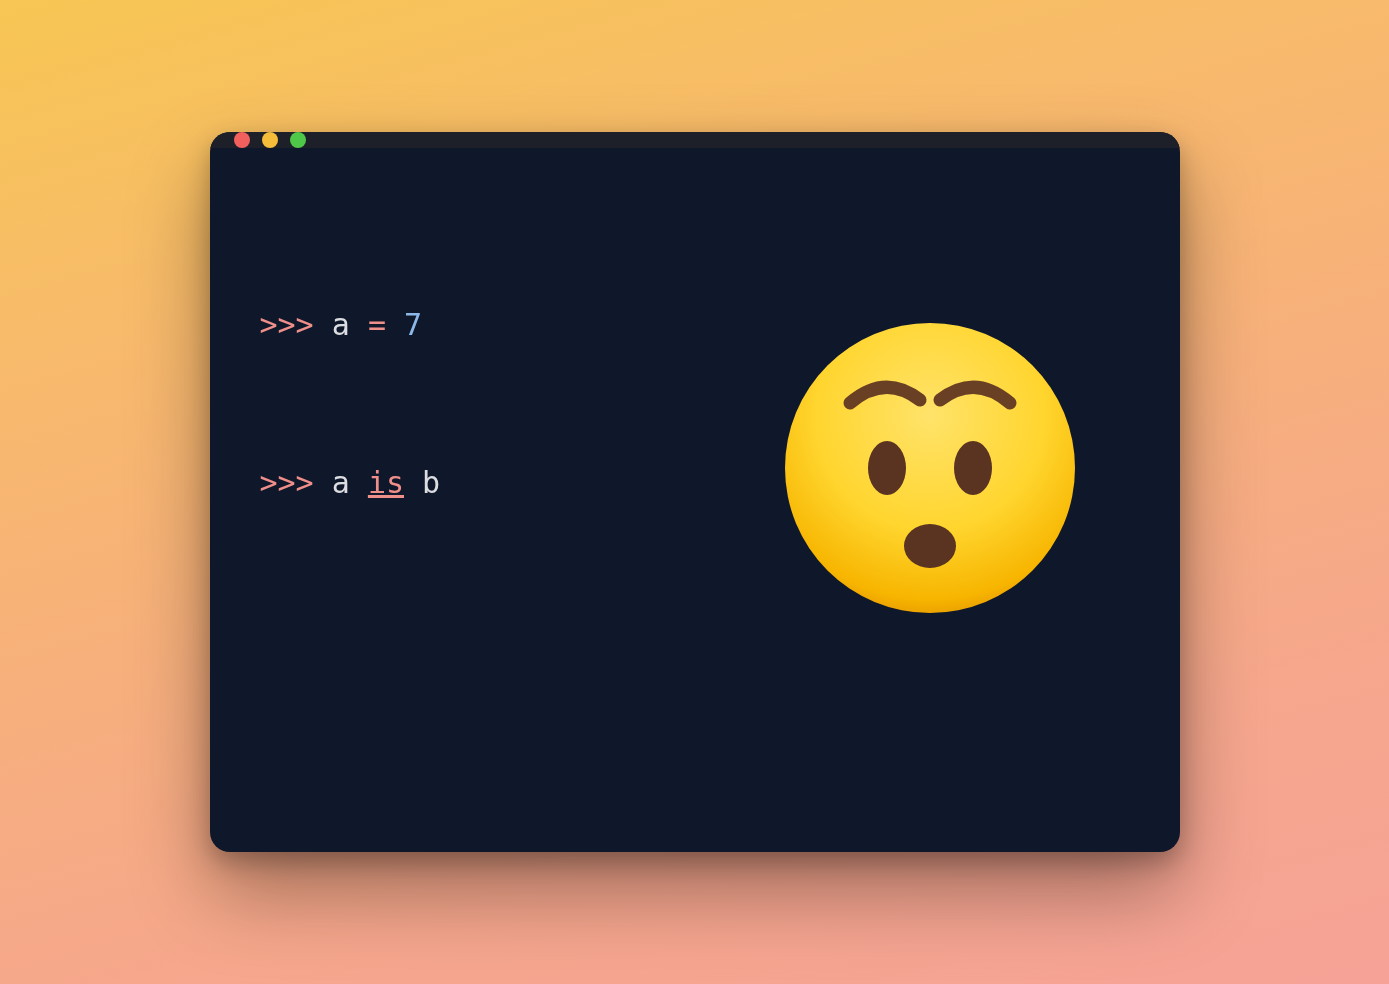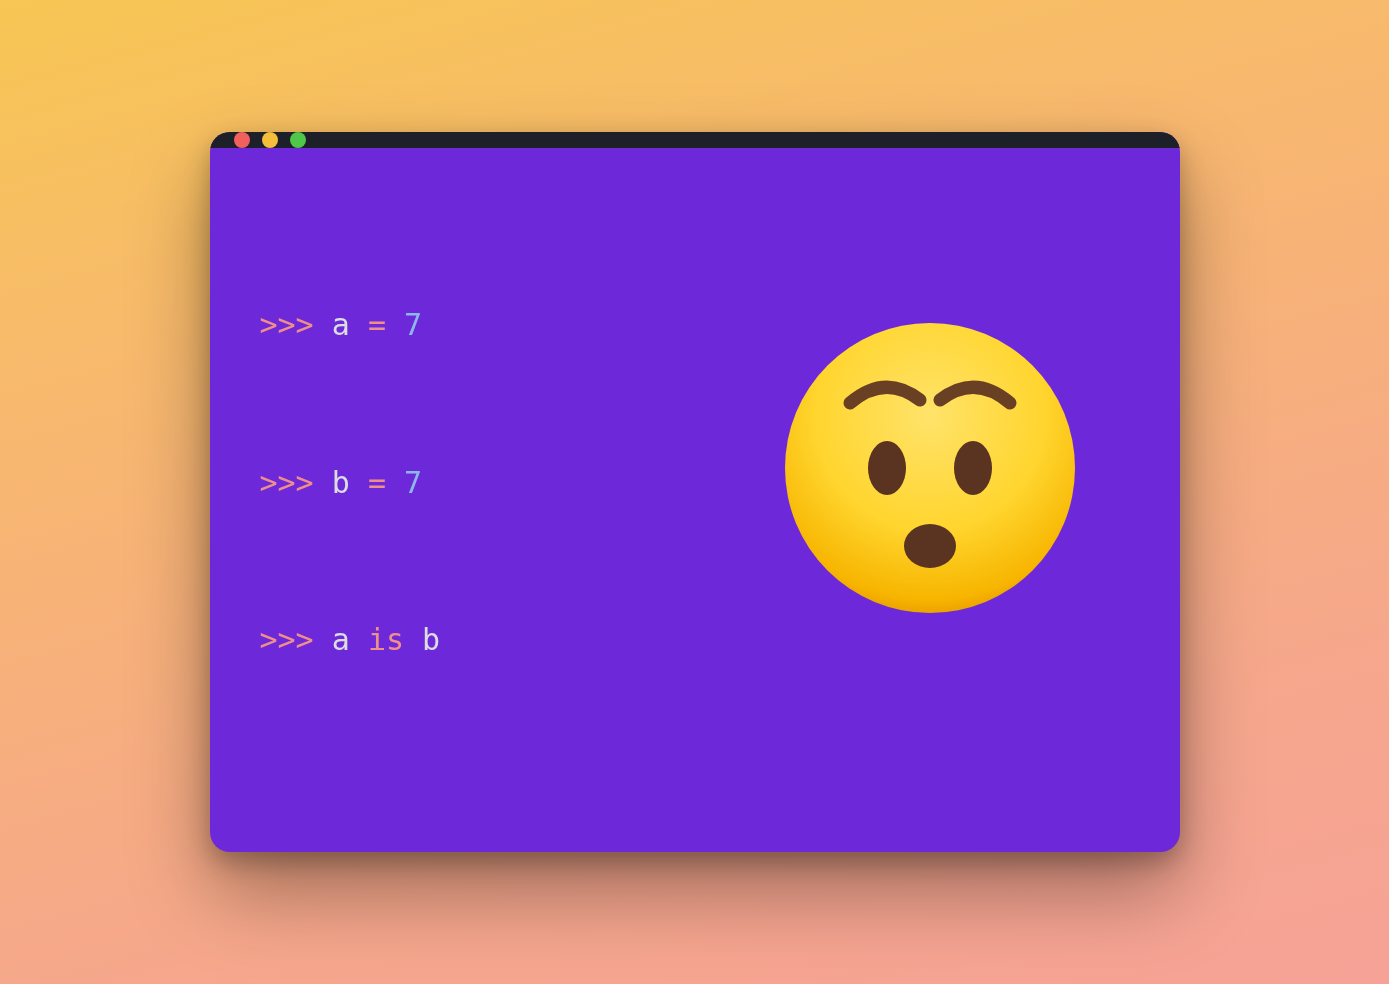--- a/index.html
+++ b/index.html
@@ -10,21 +10,21 @@
     background: linear-gradient(165deg, #f7c653 0%, #f8bb6a 25%, #f7b07b 50%, #f6a78c 75%, #f6a297 100%);
     display: flex;
     align-items: center;
     justify-content: center;
     font-family: ui-monospace, "SF Mono", Menlo, Consolas, monospace;
     overflow: hidden;
   }
   .window {
     width: 970px;
     height: 720px;
-    background: #6d28d9;
+    background: #0f172a;
     border-radius: 20px;
     box-shadow: 0 40px 80px rgba(0,0,0,0.35), 0 10px 25px rgba(0,0,0,0.25);
     overflow: hidden;
     position: relative;
     display: flex;
     flex-direction: column;
   }
   .titlebar {
     height: 56px;
     background: #1e2029;
@@ -46,21 +46,21 @@
   }
   .code {
     font-size: 30px;
     line-height: 1.75;
     white-space: pre;
     color: #ddd;
   }
   .prompt { color: #ef8f8a; }
   .ident  { color: #dcdde1; }
   .op     { color: #ef8f8a; }
-  .kw     { color: #ef8f8a; }
+  .kw     { color: #ef8f8a; text-decoration: underline; }
   .num    { color: #8bb8e8; }
   .bool   { color: #8bb8e8; }
   .ln { display: block; }
 
   .emoji-face {
     position: absolute;
     right: 100px;
     top: 170px;
     width: 300px;
     height: 300px;
@@ -72,21 +72,20 @@
 <div class="window">
   <div class="titlebar">
     <span class="dot" style="background: rgb(242, 96, 94);"></span>
     <span class="dot" style="background: rgb(246, 189, 59);"></span>
     <span class="dot" style="background: rgb(79, 199, 72);"></span>
   </div>
 
   <div class="terminal-body">
     <div class="code">
       <span class="ln"><span class="prompt">&gt;&gt;&gt;</span> <span class="ident">a</span> <span class="op">=</span> <span class="num">7</span></span>
-      <span class="ln"><span class="prompt">&gt;&gt;&gt;</span> <span class="ident">b</span> <span class="op">=</span> <span class="num">7</span></span>
       <span class="ln"><span class="prompt">&gt;&gt;&gt;</span> <span class="ident">a</span> <span class="kw">is</span> <span class="ident">b</span></span>
       
       
       
       
       
     </div>
 
     <svg class="emoji-face" viewBox="0 0 300 300">
       <defs>

